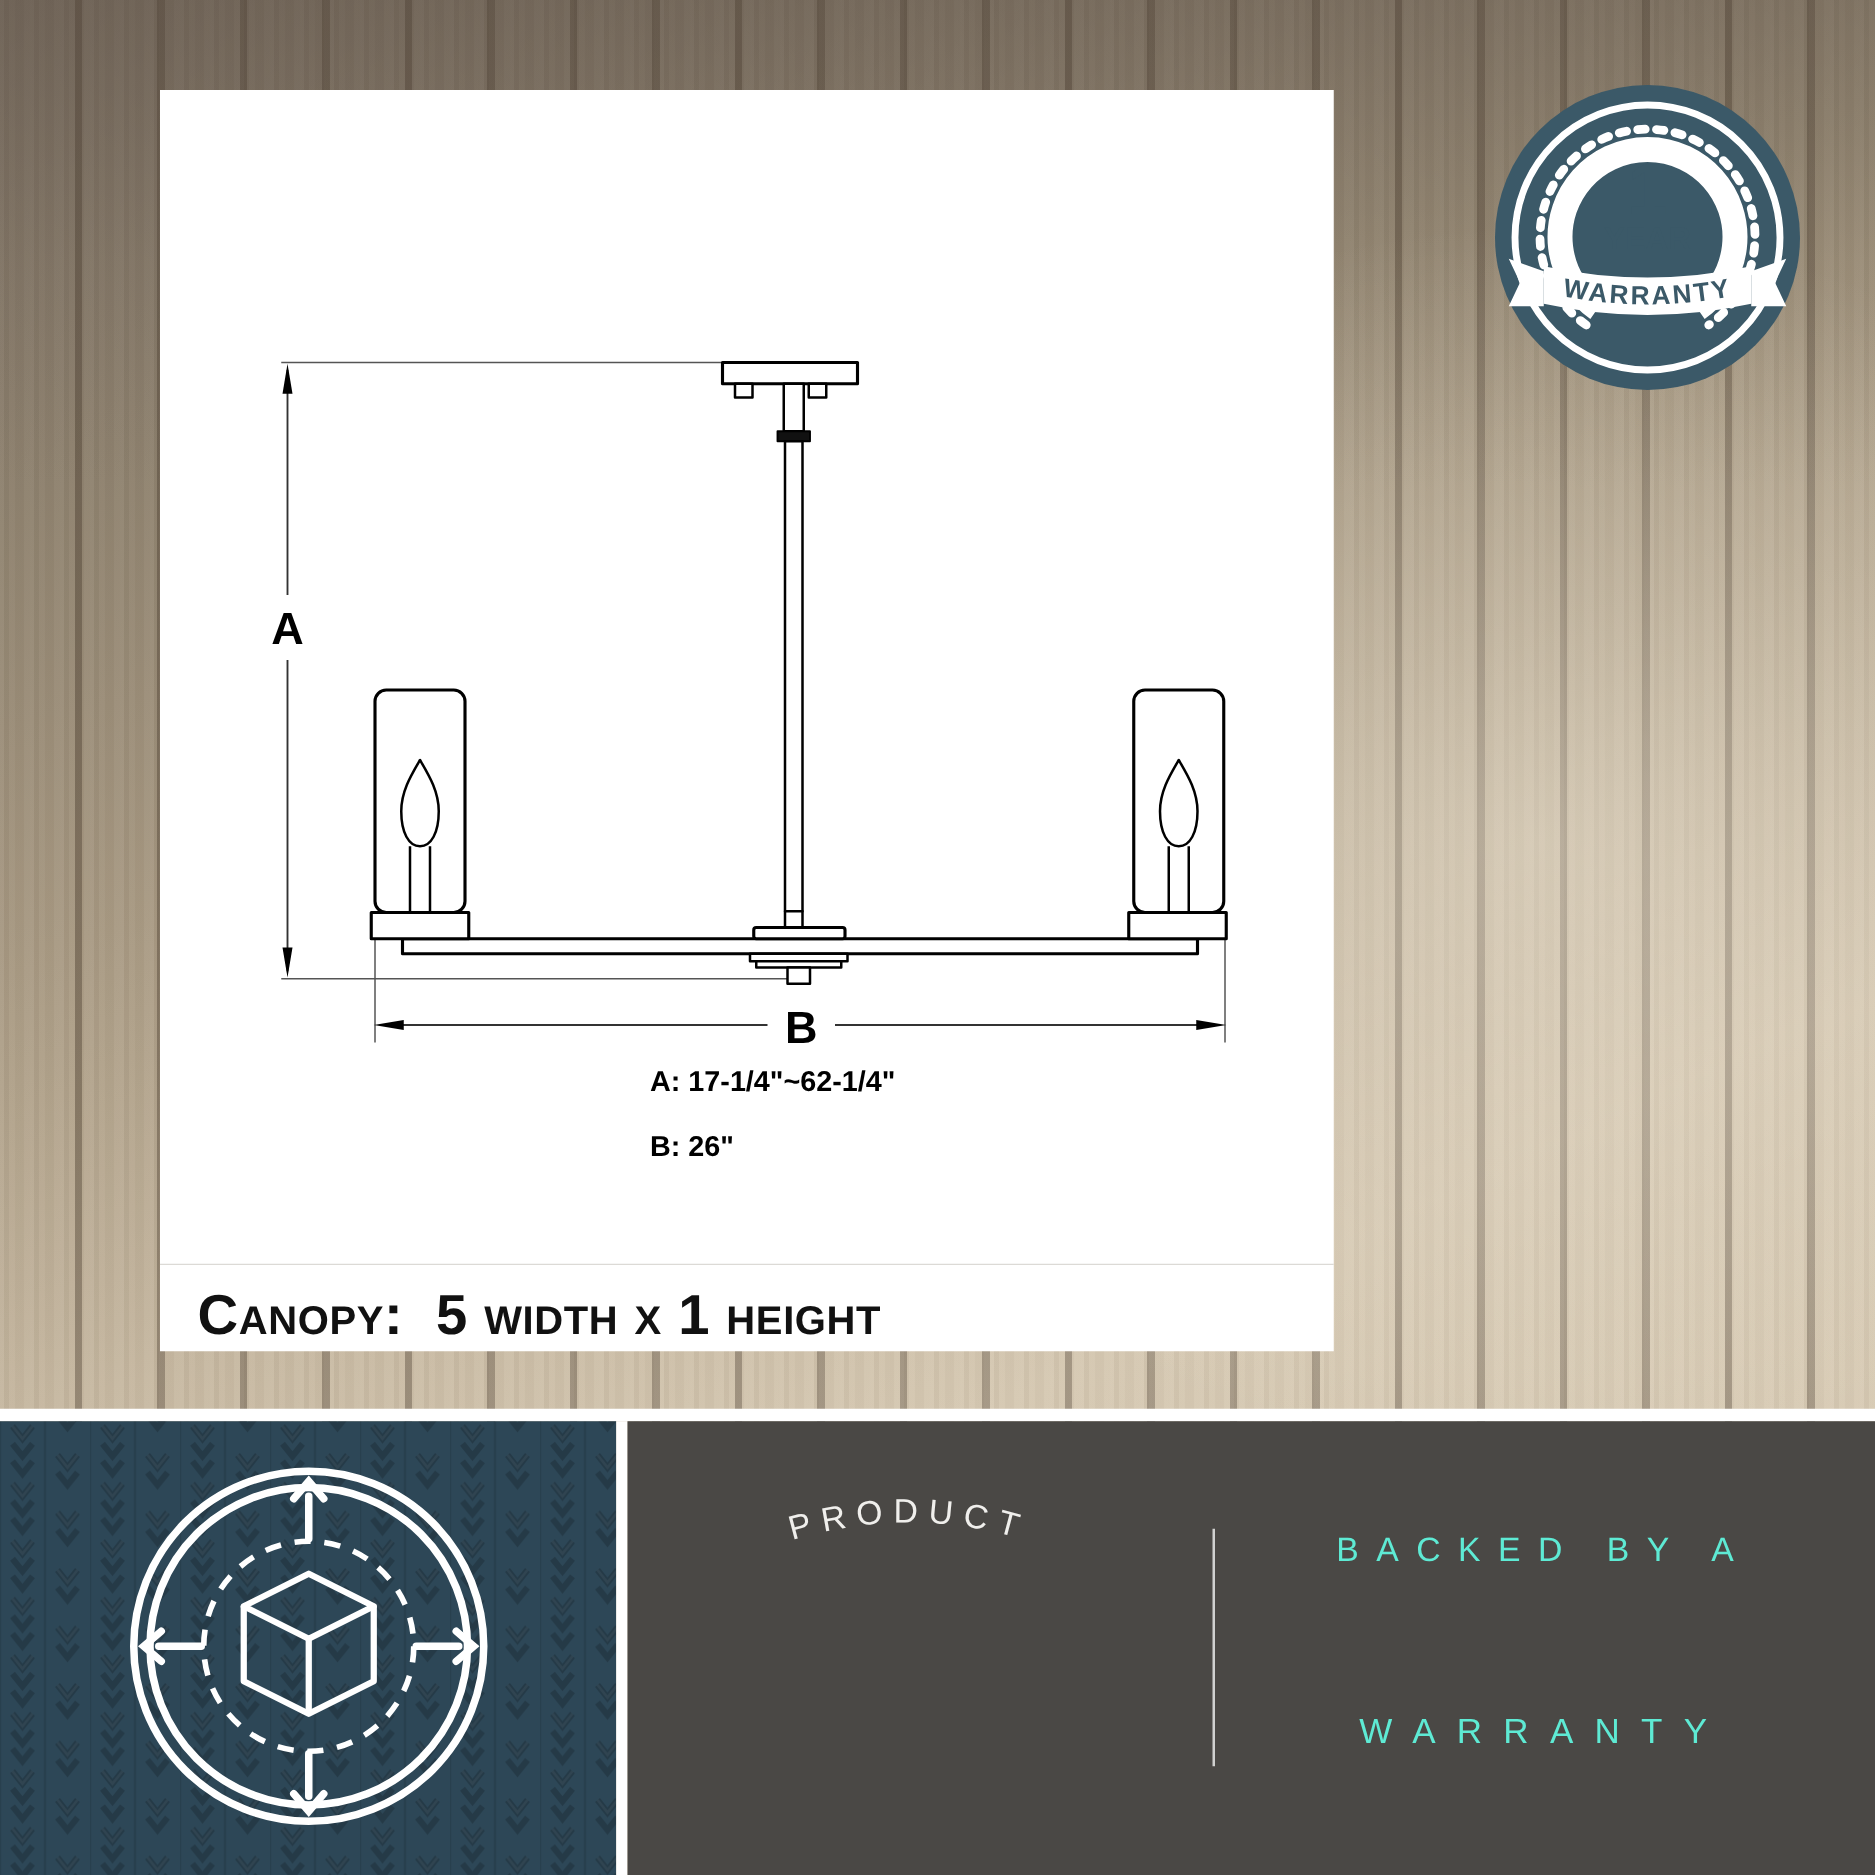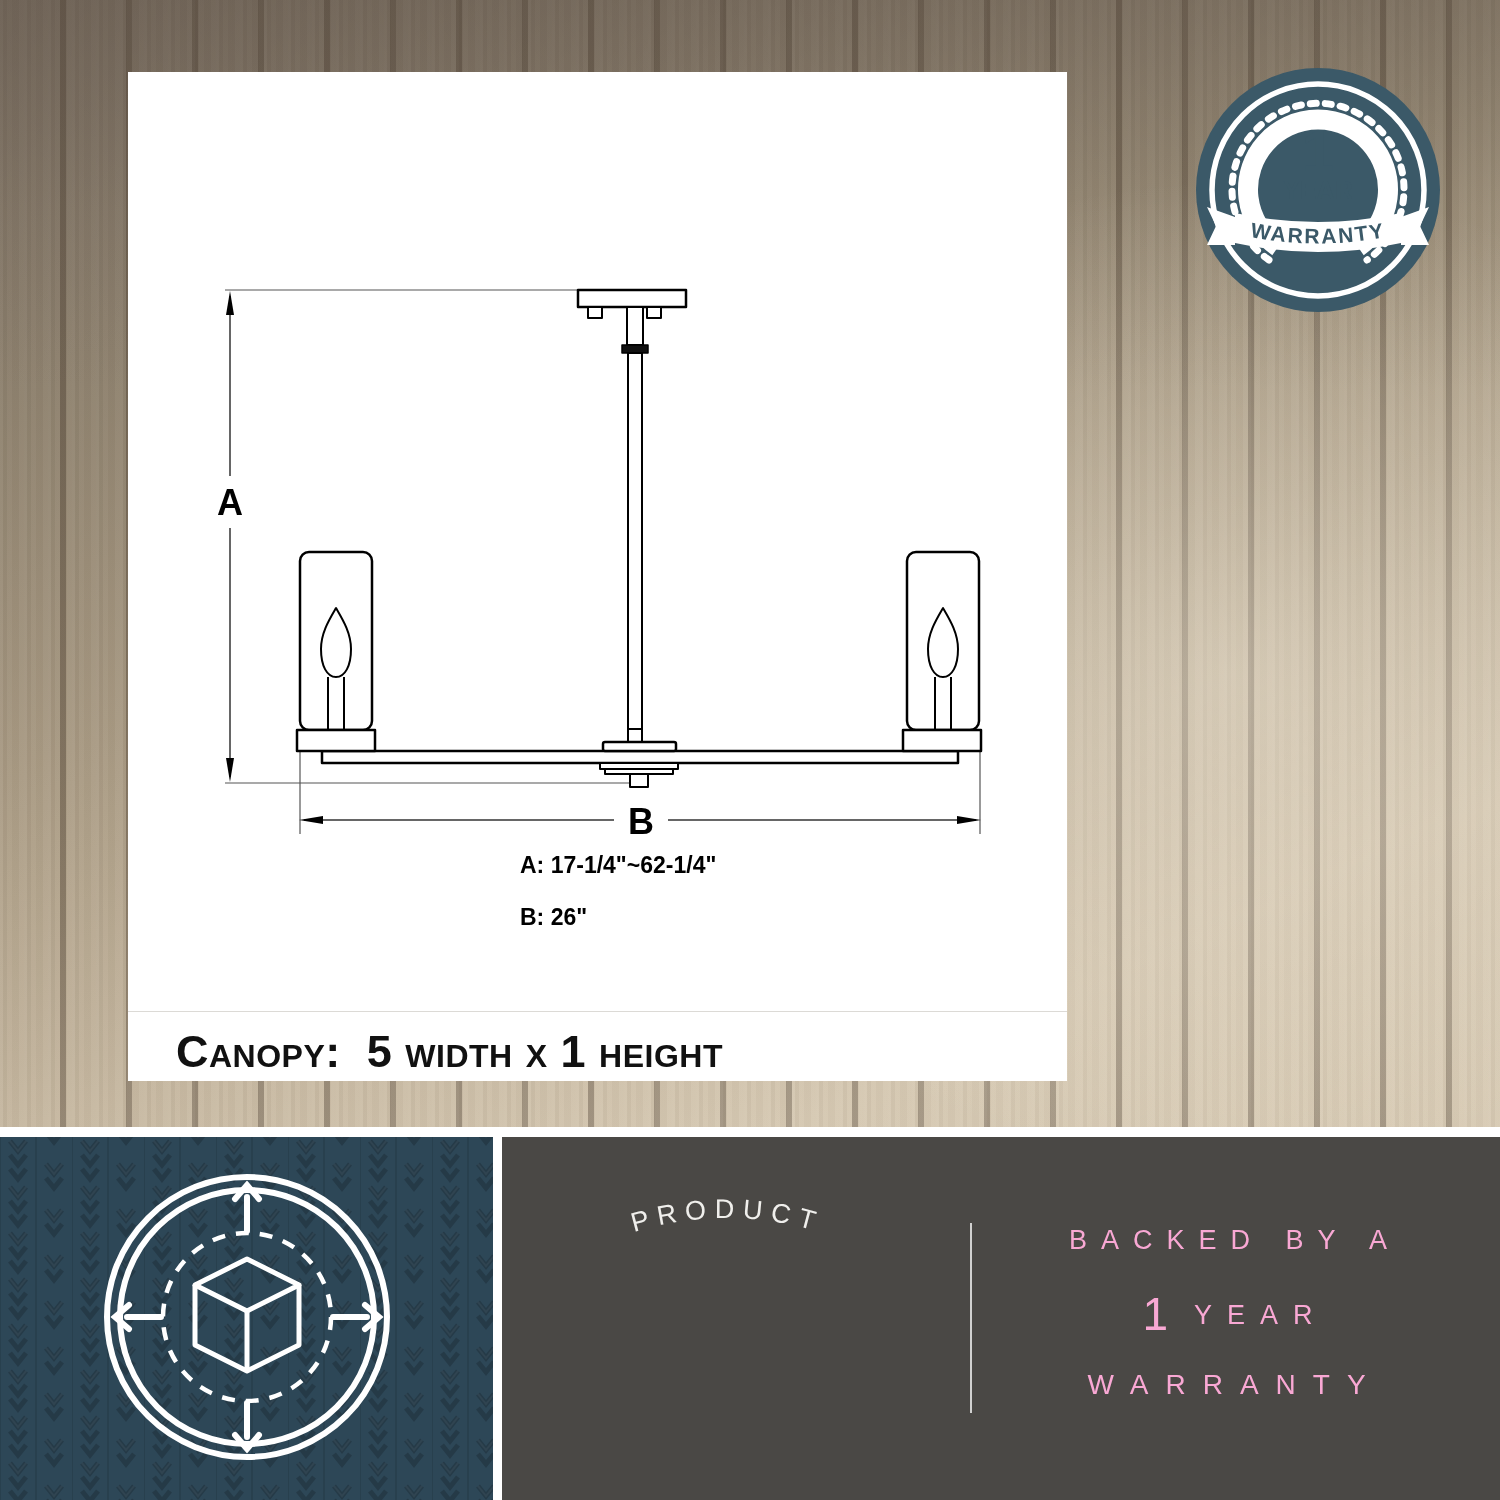--- a/index.html
+++ b/index.html
@@ -21,42 +21,42 @@
   }
   
   .panel{
     position:absolute;left:128px;top:72px;width:939px;height:1009px;
     background:#fff;
   }
   .drawing{position:absolute;left:0;top:0;}
   .canopy-row{
     position:absolute;left:0;top:939px;width:939px;height:81px;
     border-top:1.5px solid #dcdad6;
-    display:flex;align-items:center;box-sizing:border-box;padding-left:48px;
+    display:flex;align-items:center;box-sizing:border-box;padding-left:30px;
   }
   .canopy-note{
     font-variant:small-caps;font-weight:700;font-size:45px;color:#111;
     letter-spacing:0.5px;white-space:pre;
   }
   
   .badge{position:absolute;left:1193px;top:65px;}
   
   .band{position:absolute;left:0;top:1127px;width:1500px;height:373px;}
   .band-strip{position:absolute;left:0;top:0;width:1500px;height:10px;background:#fff;}
   .teal-box{position:absolute;left:0;top:10px;width:493px;height:363px;background:var(--boxTeal,#2d4757);}
   .vdiv{position:absolute;left:493px;top:10px;width:9px;height:363px;background:#fff;}
   .gray-box{position:absolute;left:502px;top:10px;width:998px;height:363px;background:var(--boxGray,#4a4845);}
   .arch{position:absolute;left:0;top:50px;overflow:visible;}
   .dimensions-title{
     position:absolute;left:0;top:174px;width:450px;text-align:center;
     font-family:"Liberation Serif",serif;font-weight:700;font-size:47px;
     color:#f5f4f2;letter-spacing:2px;
   }
   .gray-divider{position:absolute;left:468px;top:86px;width:2px;height:190px;background:rgba(255,255,255,0.75);}
-  .right-line{position:absolute;left:508px;width:450px;text-align:center;color:#f9a8d4;}
+  .right-line{position:absolute;left:508px;width:450px;text-align:center;color:#5eead4;}
   .backed{top:88px;font-size:27px;letter-spacing:14px;}
   .yearline{top:150px;font-size:27px;letter-spacing:15px;}
   .yearline .big-num{font-size:46px;letter-spacing:0;vertical-align:-6px;margin-right:26px;}
   .warrline{top:232px;font-size:28px;letter-spacing:17px;}
 </style>
 </head>
 <body>
 
 <div class="stage">
 
@@ -193,20 +193,17 @@
         <defs>
             <path id="archPath" d="M 45,84 Q 225,-22 405,84"></path>
           </defs>
         <text font-size="27" letter-spacing="8" fill="#f0efec" font-weight="500">
           <textPath href="#archPath" startOffset="50%" text-anchor="middle">PRODUCT</textPath>
         </text>
       </svg>
       <div class="gray-divider"></div>
 
       <div class="right-line backed">BACKED BY A</div>
-      <div class="right-line yearline">
-        <span class="big-num">1</span><span>YEAR</span>
-      </div>
       <div class="right-line warrline">WARRANTY</div>
     </div>
   </div>
 
 </div>
 
 </body></html>

